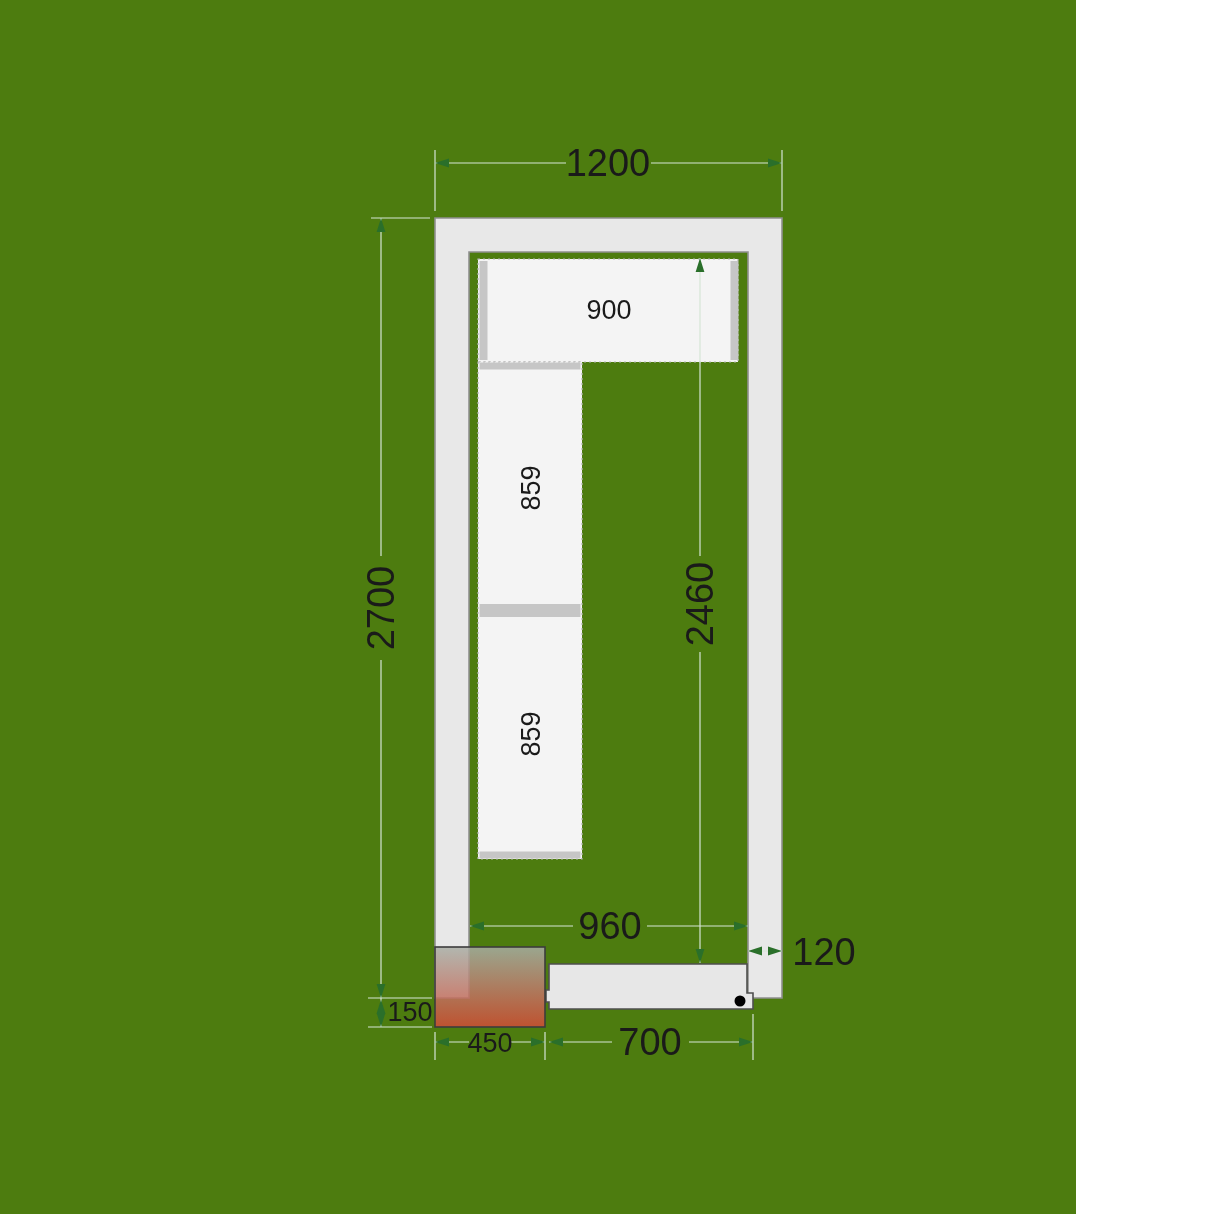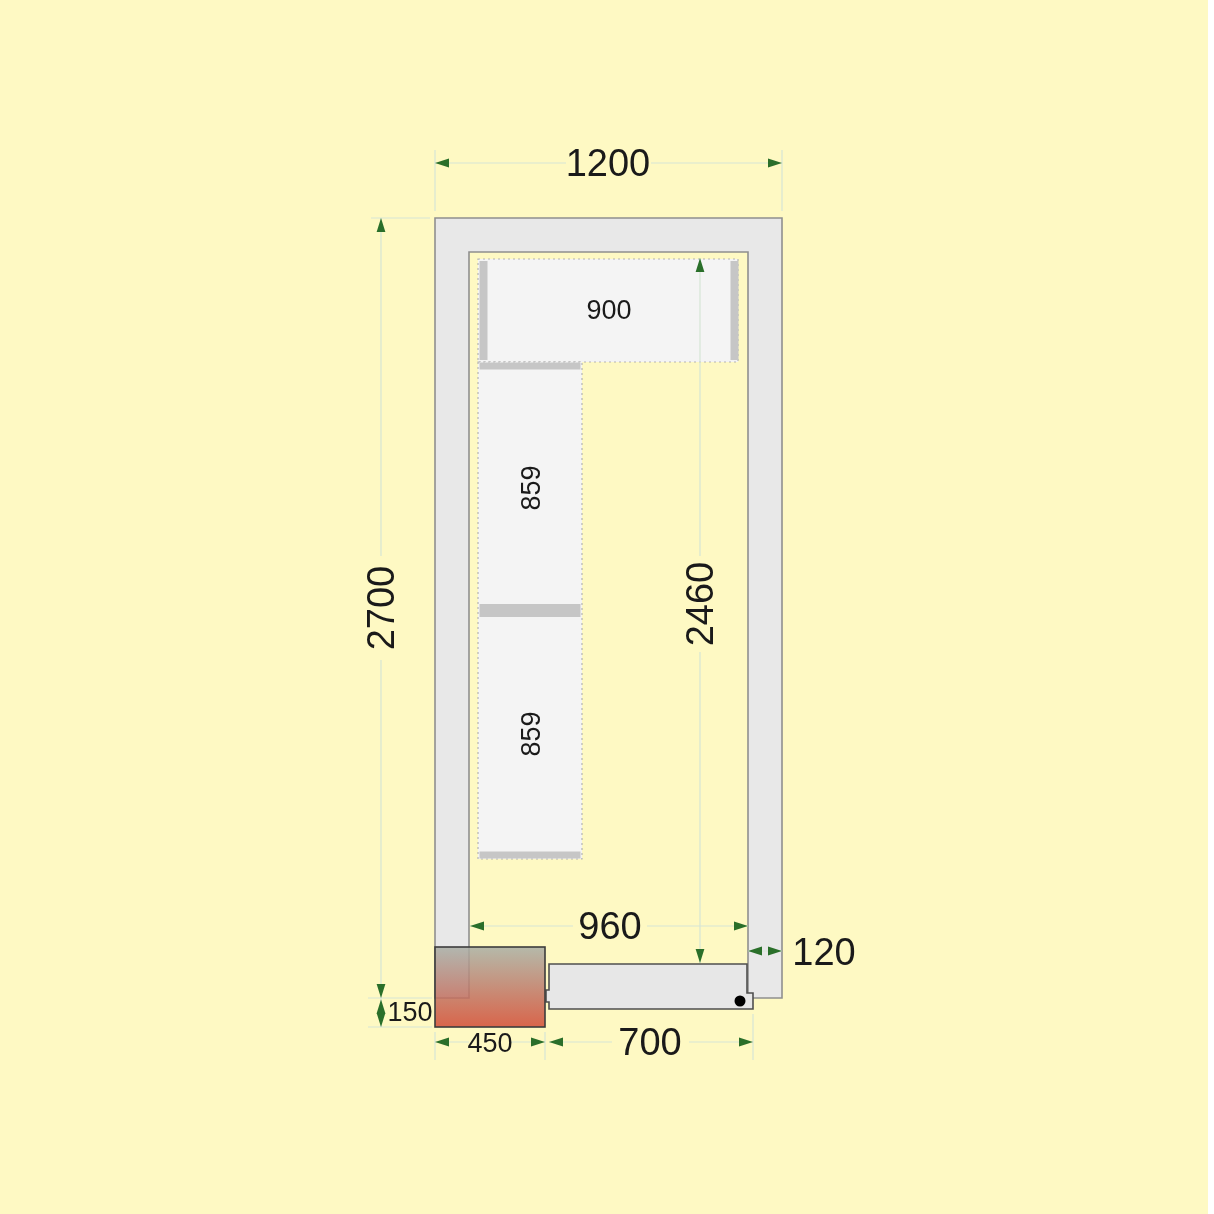--- a/index.html
+++ b/index.html
@@ -2,23 +2,23 @@
 <html><head>
 <meta charset="utf-8">
 <style>
   html, body {
     margin: 0;
     padding: 0;
     background: #ffffff;
   }
   #canvas {
     position: relative;
-    width: 1208px;
+    width: 1076px;
     height: 1214px;
-    background: #fef9c3;
+    background: #4d7c0f;
     font-family: "Liberation Sans", sans-serif;
   }
   #plan-svg {
     position: absolute;
     left: 0;
     top: 0;
     width: 1214px;
     height: 1214px;
   }
   text {

